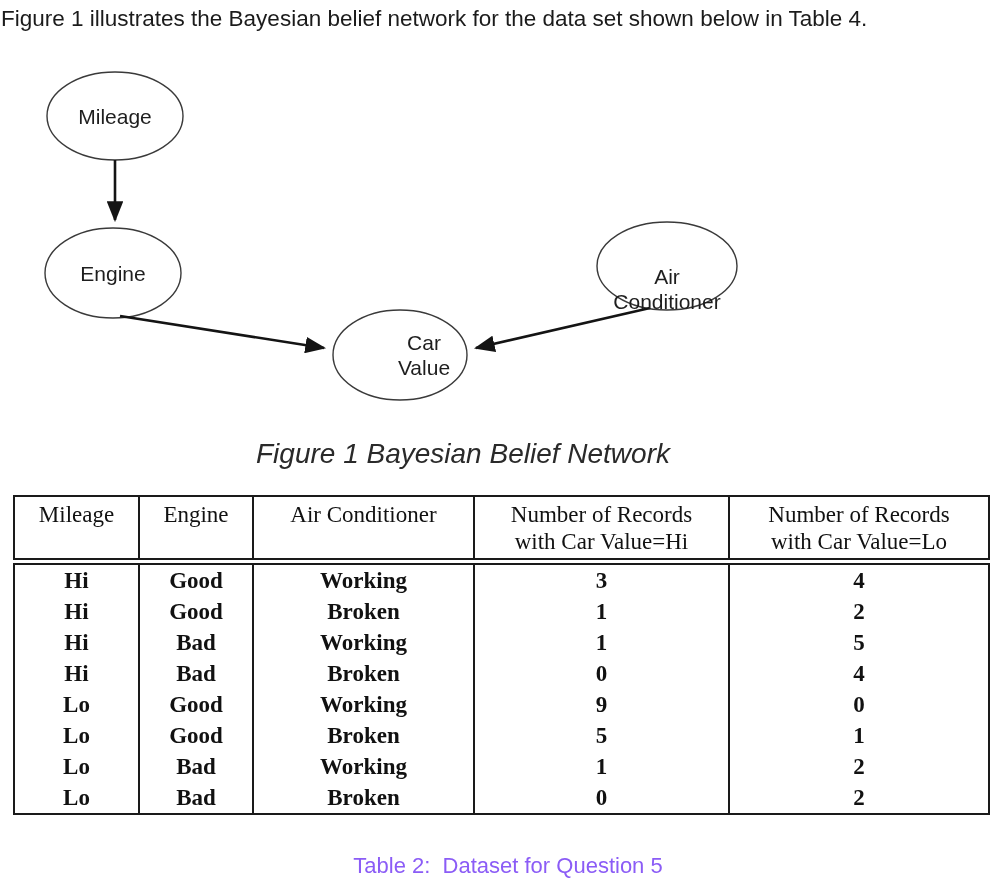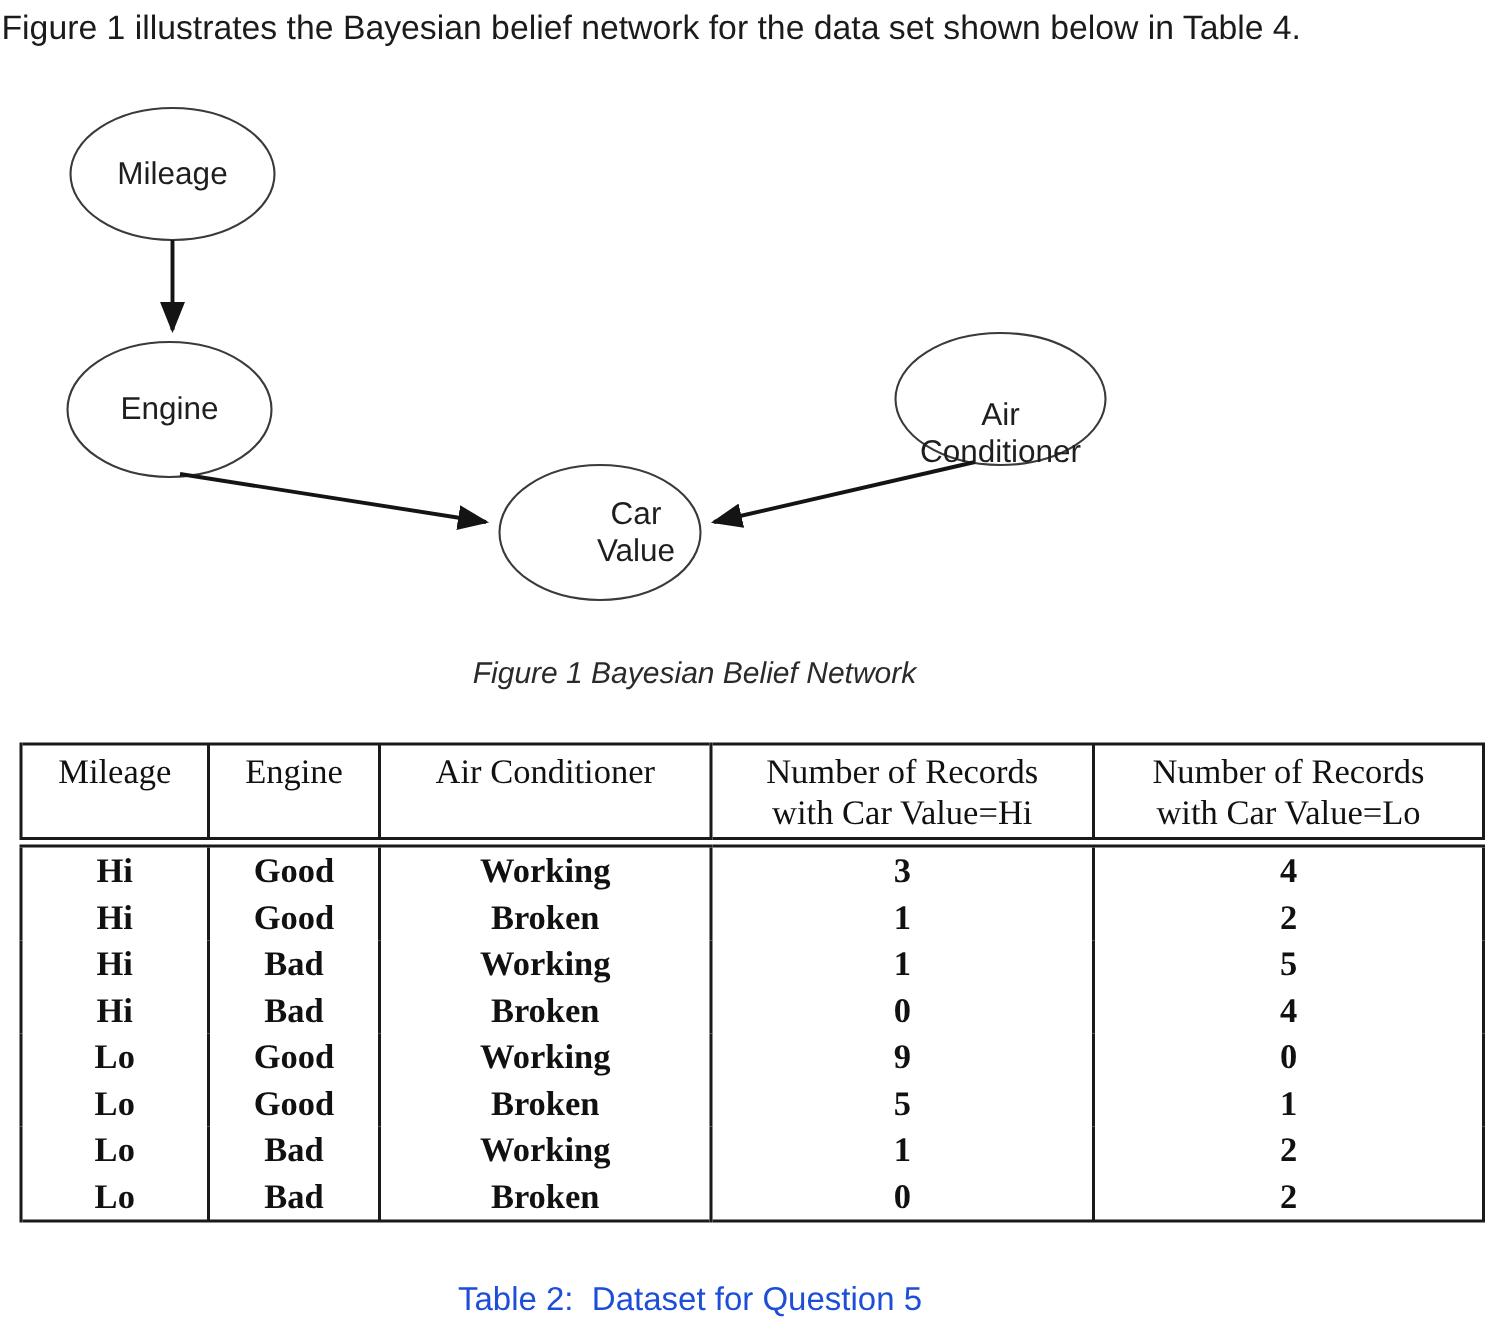--- a/index.html
+++ b/index.html
@@ -37,21 +37,21 @@
     white-space: pre-line;
     color: #1e1e1e;
   }
   .fig-caption {
     position: absolute;
     top: 438px;
     left: 0;
     width: 926px;
     text-align: center;
     font-style: italic;
-    font-size: 20px;
+    font-size: 28px;
     color: #2a2a2a;
   }
   table.dataset {
     position: absolute;
     left: 13px;
     top: 495px;
     width: 975px;
     table-layout: fixed;
     border-collapse: collapse;
     font-family: "Liberation Serif", serif;
@@ -81,22 +81,23 @@
     line-height: 31px;
     font-weight: bold;
   }
   .tbl-caption {
     position: absolute;
     top: 853px;
     left: 0;
     width: 920px;
     text-align: center;
     font-size: 22px;
-    color: #1d4ed8;
+    color: #8b5cf6;
     white-space: pre;
+    padding-left: 48px;
   }
 </style>
 </head>
 <body>
 
 <div class="page">
 
   <div class="intro-text">Figure 1 illustrates the Bayesian belief network for the data set shown below in Table 4.</div>
 
   <div class="diagram">

